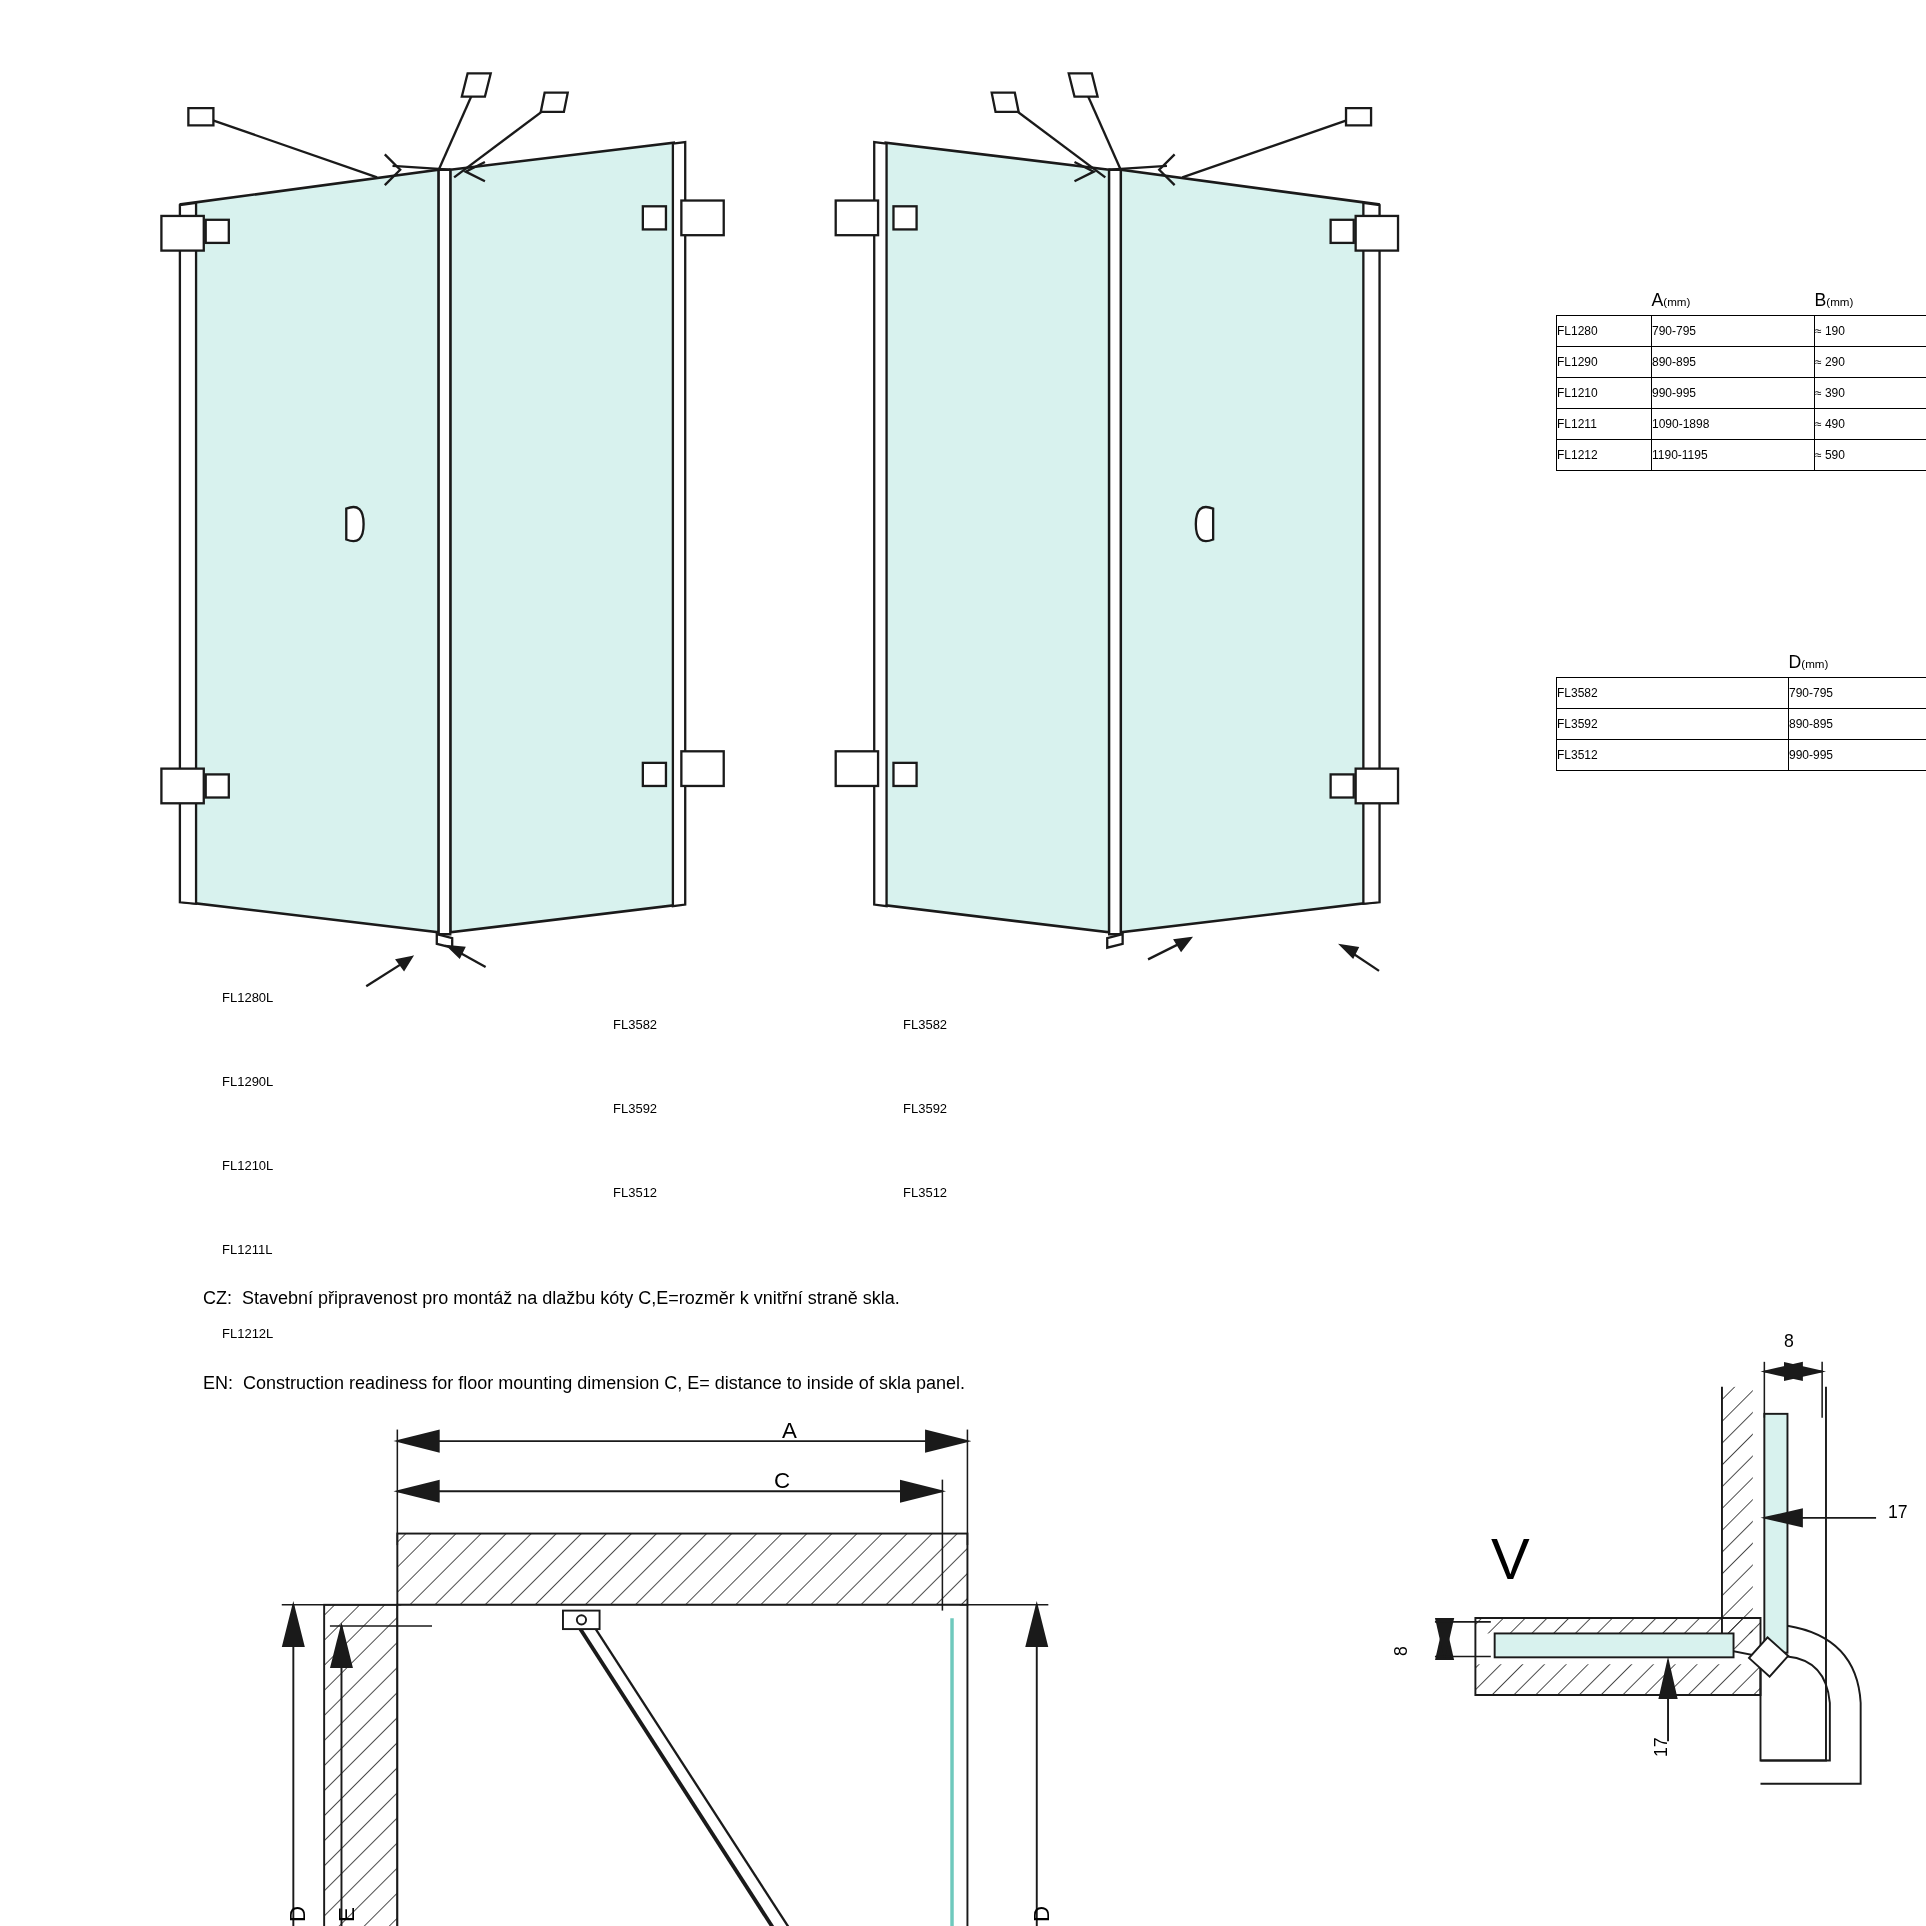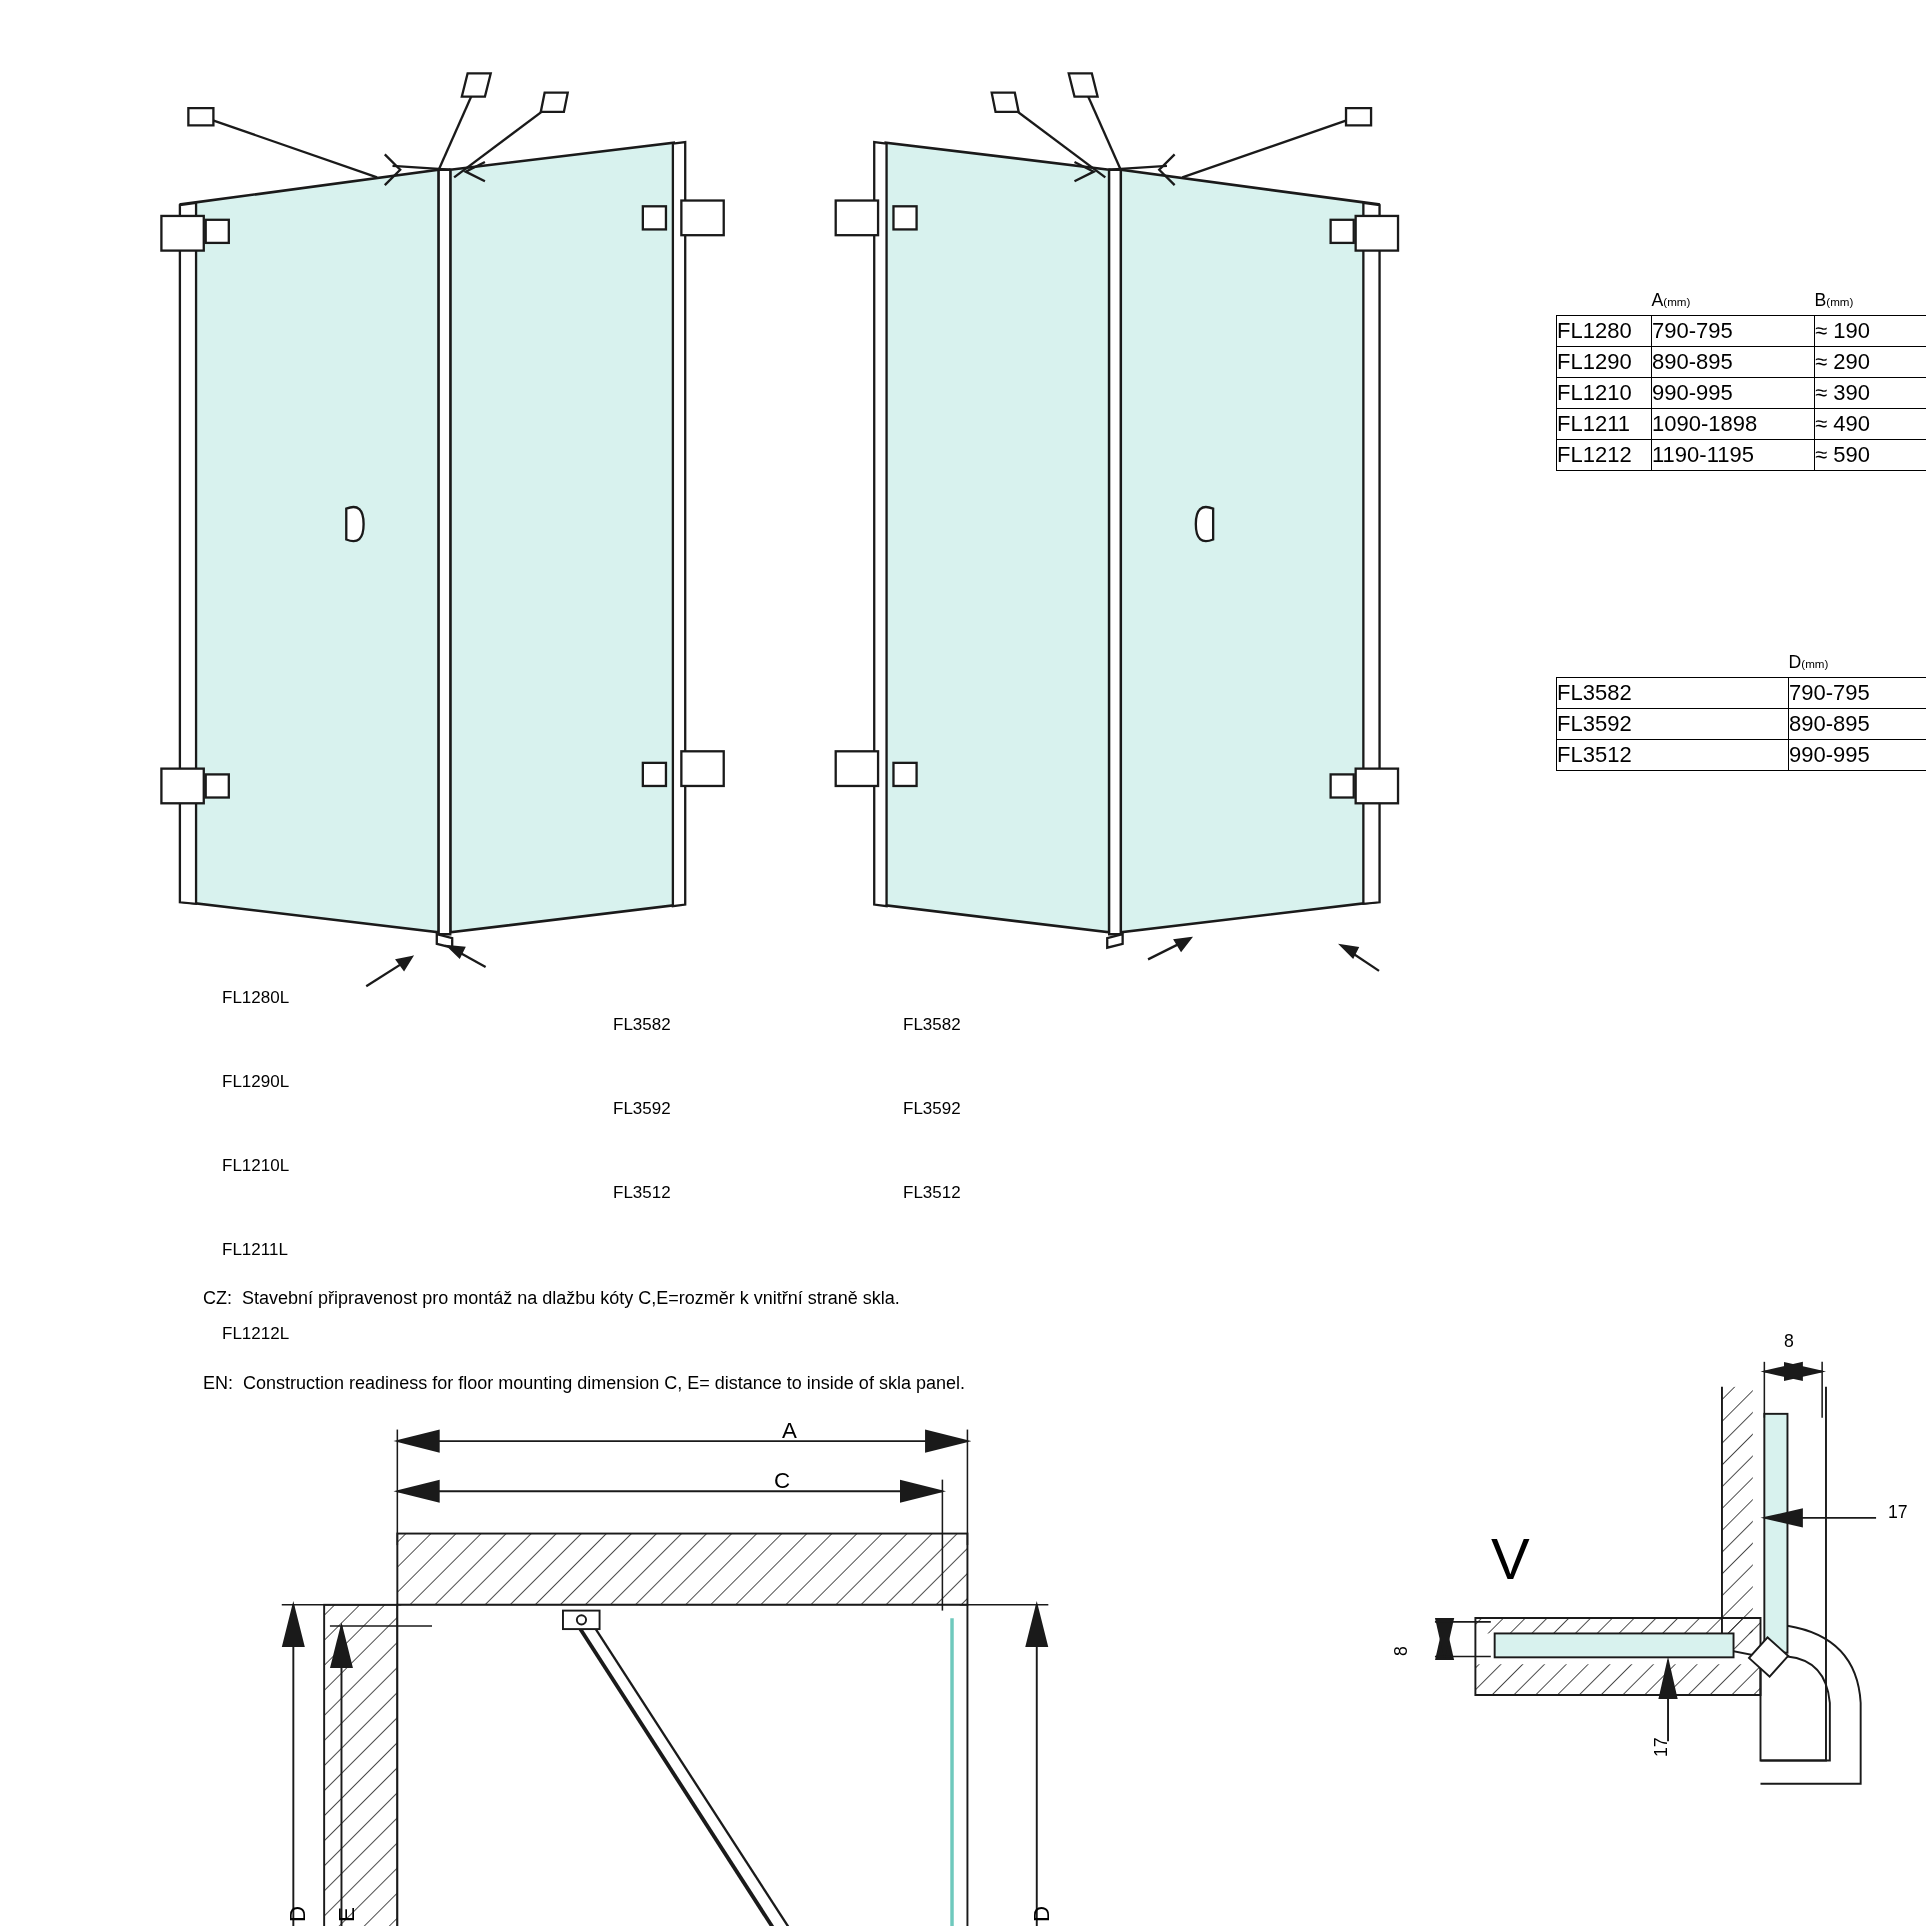--- a/index.html
+++ b/index.html
@@ -36,21 +36,21 @@
     white-space: nowrap;
   }
   .spec-table .hdr-cell {
     border: none;
     font-size: 17.7px;
   }
   .spec-table .hdr-cell .unit {
     font-size: 11.6px;
   }
   .spec-table td {
-    font-size: 22px;
+    font-size: 12px;
     height: 30px;
   }
   .spec-table .code-col {
     width: 94px;
   }
   
   #table-abc { left: 1556px; top: 285px; }
   #table-abc .c-a { width: 162px; }
   #table-abc .c-b { width: 139px; }
   
@@ -60,21 +60,21 @@
 
   
   .caption {
     position: absolute;
     font-size: 18px;
     white-space: pre;
   }
   
   .label-block {
     position: absolute;
-    font-size: 17px;
+    font-size: 13px;
     line-height: 28px;
     white-space: pre;
   }
 
   
   .dim-letter {
     position: absolute;
     font-size: 22.3px;
   }
   .dim-letter.vert {

